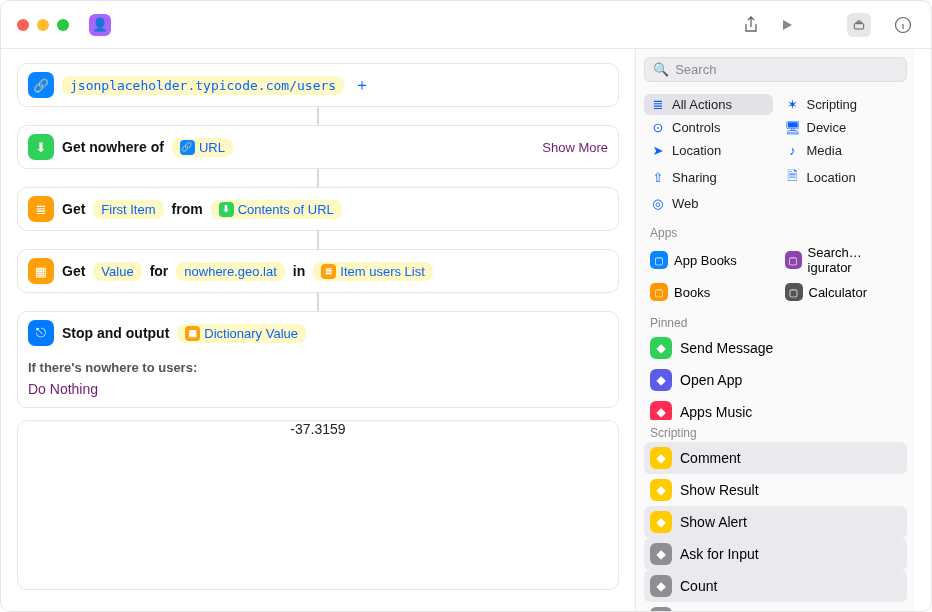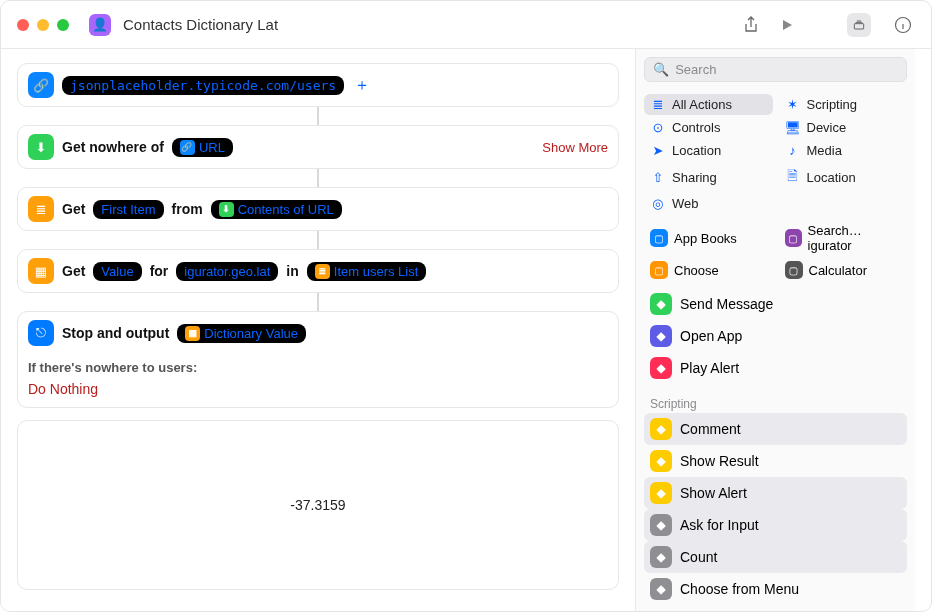--- a/index.html
+++ b/index.html
@@ -19,30 +19,30 @@
 .canvas { width:634px; padding:14px 16px; overflow:auto; background:#fff; }
 .sidebar { width:280px; border-left:1px solid #e8e8e8; background:#fafafa; display:flex; flex-direction:column; overflow:hidden;}
 
 
 .step { background:#fff; border:1px solid #e6e6e8; border-radius:10px; position:relative; z-index:1; margin-bottom:0; }
 .canvas .connector { height:18px; width:2px; background:#d8d8db; margin:0 auto; }
 .step-row { display:flex; align-items:center; padding:8px 10px; gap:8px; font-size:14px; }
 .step-icon { width:26px; height:26px; border-radius:7px; display:flex; align-items:center; justify-content:center; color:#fff; font-size:13px; flex-shrink:0; }
 .step-icon.blue{background:#0a84ff;} .step-icon.green{background:#30d158;} .step-icon.orange{background:#ff9f0a;} .step-icon.purple{background:#007aff;}
 .step-label { color:#111; font-weight:600; }
-.pill { background:#000000; color:#0a63ff; padding:2px 8px; border-radius:8px; font-weight:500; font-size:13px; display:inline-flex; align-items:center; gap:4px;}
+.pill { background:#fef9c3; color:#0a63ff; padding:2px 8px; border-radius:8px; font-weight:500; font-size:13px; display:inline-flex; align-items:center; gap:4px;}
 .pill.url { font-family:ui-monospace,Menlo,monospace; font-weight:500; }
 .pill-icon-wrap { width:15px; height:15px; border-radius:4px; display:inline-flex; align-items:center; justify-content:center; color:#fff; font-size:9px; font-weight:bold;}
 .pill .pill-icon-wrap.blue{background:#0a84ff;} .pill .pill-icon-wrap.green{background:#30d158;} .pill .pill-icon-wrap.orange{background:#ff9f0a;}
 .plus-btn { width:20px;height:20px;border-radius:10px;color:#0a63ff;display:flex;align-items:center;justify-content:center;font-size:16px; }
-.showmore{ margin-left:auto; color:#b91c1c; font-size:13px; }
+.showmore{ margin-left:auto; color:#701a75; font-size:13px; }
 .if-text{ color:#555; font-size:13px; font-weight:600; padding:6px 10px 4px;}
-.nothing{ color:#b91c1c; font-size:14px; padding:2px 10px 10px; font-weight:500;}
-
-.output-panel { margin-top:12px; border:1px solid #e6e6e8; border-radius:10px; min-height:170px; display:flex; align-items:center; justify-content:center; font-size:14px; color:#222;}
+.nothing{ color:#701a75; font-size:14px; padding:2px 10px 10px; font-weight:500;}
+
+.output-panel { margin-top:12px; border:1px solid #e6e6e8; border-radius:10px; min-height:170px; display:flex; justify-content:center; font-size:14px; color:#222;}
 
 
 .search { margin:8px; background:#ececef; border:1px solid #e0e0e2; border-radius:6px; padding:4px 8px; display:flex; align-items:center; gap:6px; color:#8a8a8d; font-size:13px;}
 .cats { display:grid; grid-template-columns:1fr 1fr; gap:2px 6px; padding:4px 8px 6px; font-size:13px;}
 .cat { display:flex; align-items:center; gap:6px; padding:3px 6px; border-radius:6px; color:#222;}
 .cat.sel { background:#e3e3e7; font-weight:500;}
 .cat .cic { width:16px; text-align:center; color:#0a60ff; }
 .section-h { font-size:12px; color:#8a8a8d; padding:6px 14px 2px; font-weight:500;}
 .apps { display:grid; grid-template-columns:1fr 1fr; gap:2px 6px; padding:0 8px 6px; font-size:13px;}
 .app-ent { display:flex; align-items:center; gap:6px; padding:3px 6px; }
@@ -55,21 +55,20 @@
 </head>
 <body>
 
 <div class="titlebar">
   <div class="traffic">
     <div class="dot red"></div>
     <div class="dot yellow"></div>
     <div class="dot green"></div>
   </div>
   <div class="appicon" style="background:#a966ff">👤</div>
-  <div class="title">Contacts Dictionary Lat</div>
   <div class="titlebar-spacer"></div>
   <div class="titlebar-btn">
     <svg width="16" height="18" viewBox="0 0 16 18" fill="none" stroke="#666" stroke-width="1.3">
         <path d="M8 1v10M5 4l3-3 3 3M3 8v7h10V8"></path>
       </svg>
   </div>
   <div class="titlebar-btn">
     <svg width="14" height="14" viewBox="0 0 14 14">
         <path d="M3 2l9 5-9 5z" fill="#888"></path>
       </svg>
@@ -128,21 +127,21 @@
       </div>
     </div>
     <div class="connector"></div>
 
     <div class="step">
       <div class="step-row">
         <div class="step-icon orange">▦</div>
         <span class="step-label">Get</span>
         <span class="pill">Value</span>
         <span class="step-label">for</span>
-        <span class="pill">igurator.geo.lat</span>
+        <span class="pill">nowhere.geo.lat</span>
         <span class="step-label">in</span>
         <span class="pill">
             <span class="pill-icon-wrap orange">≣</span>
             <span>Item users List</span>
           </span>
       </div>
     </div>
     <div class="connector"></div>
 
     <div class="step">
@@ -200,50 +199,52 @@
         </div>
         <div class="cat">
           <span class="cic">🗎</span>
           <span>Location</span>
         </div>
         <div class="cat">
           <span class="cic">◎</span>
           <span>Web</span>
         </div>
       </div>
+    <div class="section-h">Apps</div>
     <div class="apps" id="apps">
         <div class="app-ent">
           <span class="aicon" style="background:#0a84ff">▢</span>
           <span>App Books</span>
         </div>
         <div class="app-ent">
           <span class="aicon" style="background:#8e44ad">▢</span>
           <span>Search…igurator</span>
         </div>
         <div class="app-ent">
           <span class="aicon" style="background:#ff9500">▢</span>
-          <span>Choose</span>
+          <span>Books</span>
         </div>
         <div class="app-ent">
           <span class="aicon" style="background:#555">▢</span>
           <span>Calculator</span>
         </div>
       </div>
+    <div class="section-h">Pinned</div>
     <div class="action-list" id="pinned">
         <div class="a-item">
           <span class="ai-icon" style="background:#30d158">◆</span>
           <span>Send Message</span>
         </div>
         <div class="a-item">
           <span class="ai-icon" style="background:#5e5ce6">◆</span>
           <span>Open App</span>
         </div>
         <div class="a-item">
           <span class="ai-icon" style="background:#ff2d55">◆</span>
-          <span>Play Alert</span>
+          <span>Apps Music</span>
         </div>
       </div>
     <div class="section-h">Scripting</div>
     <div class="action-list" id="scripting">
         <div class="a-item hl">
           <span class="ai-icon" style="background:#ffcc00">◆</span>
           <span>Comment</span>
         </div>
         <div class="a-item">
           <span class="ai-icon" style="background:#ffcc00">◆</span>

